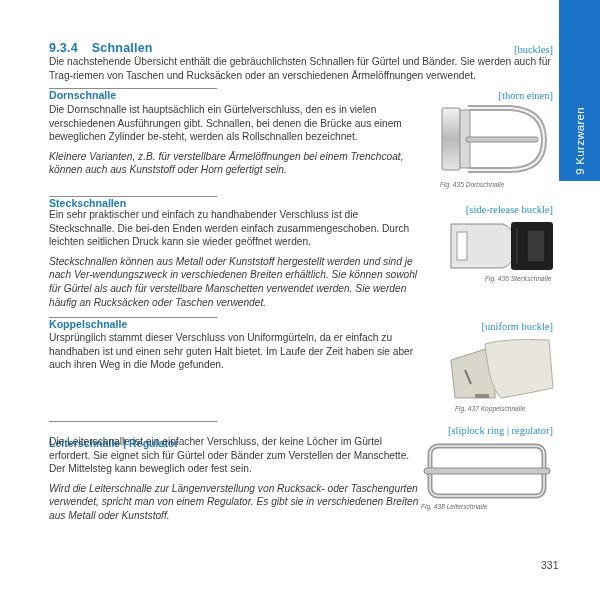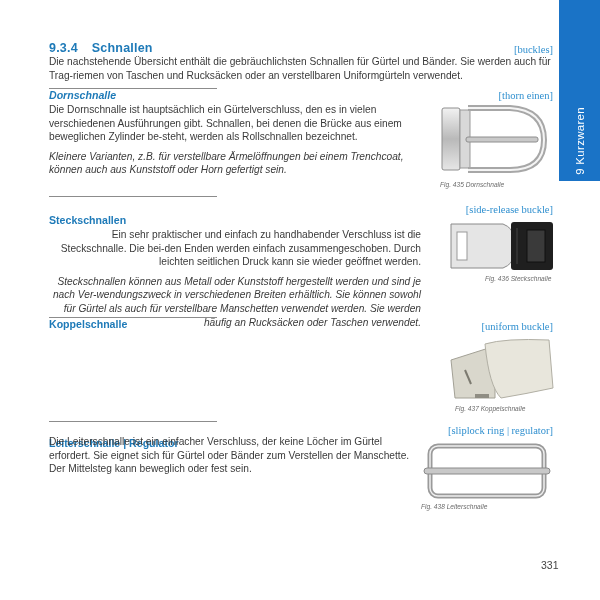--- a/index.html
+++ b/index.html
@@ -56,24 +56,24 @@
 <div class="side-tab">
   <div class="side-tab-label">
       <span>9 Kurzwaren</span>
     </div>
 </div>
 
 <div class="h1">
   <span class="num">9.3.4</span><span>Schnallen</span>
 </div>
 <div class="en" style="top:44px;">[buckles]</div>
-<div class="body" style="top:55px;">Die nachstehende Übersicht enthält die gebräuchlichsten Schnallen für Gürtel und Bänder. Sie werden auch für Trag-riemen von Taschen und Rucksäcken oder an verstellbaren Uniformgürteln verwendet.</div>
+<div class="body" style="top:55px;">Die nachstehende Übersicht enthält die gebräuchlichsten Schnallen für Gürtel und Bänder. Sie werden auch für Trag-riemen von Taschen und Rucksäcken oder an verschiedenen Ärmelöffnungen verwendet.</div>
 
 <div class="rule" style="top:88px;"></div>
-<div class="h2" style="top:89px;font-style:italic;">Dornschnalle</div>
+<div class="h2" style="top:89px;">Dornschnalle</div>
 <div class="en" style="top:90px;">[thorn einen]</div>
 <div class="body narrow" style="top:103px;">
   <div class="para">Die Dornschnalle ist hauptsächlich ein Gürtelverschluss, den es in vielen verschiedenen Ausführungen gibt. Schnallen, bei denen die Brücke aus einem beweglichen Zylinder be-steht, werden als Rollschnallen bezeichnet.</div>
   <div class="para">Kleinere Varianten, z.B. für verstellbare Ärmelöffnungen bei einem Trenchcoat, können auch aus Kunststoff oder Horn gefertigt sein.</div>
 </div>
 <svg class="fig" style="left:440px; top:104px;" width="110" height="72" viewBox="0 0 110 72">
   <defs>
       <linearGradient id="met" x1="0" y1="0" x2="0" y2="1">
         <stop offset="0" stop-color="#f2f2f2"></stop>
         <stop offset="0.5" stop-color="#b9b9b9"></stop>
@@ -82,53 +82,55 @@
     </defs>
   <rect x="2" y="4" width="18" height="62" rx="2" fill="url(#met)" stroke="#8e8e8e"></rect>
   <rect x="20" y="6" width="10" height="58" fill="#d8d8d8" stroke="#999"></rect>
   <path d="M28 4 H70 Q104 6 104 36 Q104 66 70 66 H28" fill="none" stroke="#a7a7a7" stroke-width="6"></path>
   <path d="M28 4 H70 Q104 6 104 36 Q104 66 70 66 H28" fill="none" stroke="#f4f4f4" stroke-width="2"></path>
   <rect x="26" y="33" width="72" height="5" rx="2" fill="#c9c9c9" stroke="#8e8e8e"></rect>
 </svg>
 <div class="caption" style="left:440px; top:181px;">Fig. 435 Dornschnalle</div>
 
 <div class="rule" style="top:196px;"></div>
-<div class="h2" style="top:214px;text-align:right;">Steckschnallen</div>
+<div class="h2" style="top:197px;text-align:right;">Steckschnallen</div>
 <div class="en" style="top:204px;">[side-release buckle]</div>
-<div class="body narrow" style="top:228px;text-align:right;">
+<div class="body narrow" style="top:208px;">
   <div class="para">Ein sehr praktischer und einfach zu handhabender Verschluss ist die Steckschnalle. Die bei-den Enden werden einfach zusammengeschoben. Durch leichten seitlichen Druck kann sie wieder geöffnet werden.</div>
   <div class="para">Steckschnallen können aus Metall oder Kunststoff hergestellt werden und sind je nach Ver-wendungszweck in verschiedenen Breiten erhältlich. Sie können sowohl für Gürtel als auch für verstellbare Manschetten verwendet werden. Sie werden häufig an Rucksäcken oder Taschen verwendet.</div>
 </div>
 <svg class="fig" style="left:447px; top:218px;" width="108" height="56" viewBox="0 0 108 56">
   <path d="M4 6 H56 Q66 10 66 18 V38 Q66 46 56 50 H4 Z" fill="#e5e5e5" stroke="#8a8a8a"></path>
   <rect x="10" y="14" width="10" height="28" fill="#ffffff" stroke="#999"></rect>
   <rect x="64" y="4" width="42" height="48" rx="3" fill="#1f1f1f"></rect>
   <rect x="80" y="12" width="18" height="32" fill="#3a3a3a" stroke="#111"></rect>
   <line x1="70" y1="10" x2="70" y2="46" stroke="#444"></line>
 </svg>
 <div class="caption" style="left:485px; top:275px;">Fig. 436 Steckschnalle</div>
 
 <div class="rule" style="top:317px;"></div>
 <div class="h2" style="top:318px;text-align:center;">Koppelschnalle</div>
 <div class="en" style="top:321px;">[uniform buckle]</div>
 <div class="body narrow" style="top:331px;">
+  <div class="para">Ursprünglich stammt dieser Verschluss von Uniformgürteln, da er einfach zu handhaben ist und einen sehr guten Halt bietet. Im Laufe der Zeit haben sie aber auch ihren Weg in die Mode gefunden.</div>
 </div>
 <svg class="fig" style="left:445px; top:336px;" width="112" height="66" viewBox="0 0 112 66">
   <path d="M6 24 L50 10 L50 62 L10 62 Z" fill="#d9d7cc" stroke="#a3a196"></path>
   <path d="M40 8 Q60 2 104 4 L108 52 Q80 58 56 62 Q44 50 40 8 Z" fill="#e8e6dc" stroke="#b1afa4"></path>
   <line x1="20" y1="34" x2="26" y2="48" stroke="#7c7a70" stroke-width="2"></line>
   <rect x="30" y="58" width="14" height="4" fill="#8f8d83"></rect>
 </svg>
 <div class="caption" style="left:455px; top:405px;">Fig. 437 Koppelschnalle</div>
 
 <div class="rule" style="top:421px;"></div>
 <div class="h2" style="top:437px;">Leiterschnalle | Regulator</div>
 <div class="en" style="top:425px;">[sliplock ring | regulator]</div>
 <div class="body narrow" style="top:435px;">
   <div class="para">Die Leiterschnalle ist ein einfacher Verschluss, der keine Löcher im Gürtel erfordert. Sie eignet sich für Gürtel oder Bänder zum Verstellen der Manschette. Der Mittelsteg kann beweglich oder fest sein.</div>
+  <div class="para">Wird die Leiterschnalle zur Längenverstellung von Rucksack- oder Taschengurten verwendet, spricht man von einem Regulator. Es gibt sie in verschiedenen Breiten aus Metall oder Kunststoff.</div>
 </div>
 <svg class="fig" style="left:422px; top:442px;" width="130" height="58" viewBox="0 0 130 58">
   <rect x="8" y="4" width="114" height="50" rx="8" fill="none" stroke="#9a9a9a" stroke-width="5"></rect>
   <rect x="8" y="4" width="114" height="50" rx="8" fill="none" stroke="#efefef" stroke-width="1.5"></rect>
   <rect x="2" y="26" width="126" height="6" rx="3" fill="#c8c8c8" stroke="#8a8a8a"></rect>
 </svg>
 <div class="caption" style="left:421px; top:503px;">Fig. 438 Leiterschnalle</div>
 
 <div class="page-num">331</div>
 

